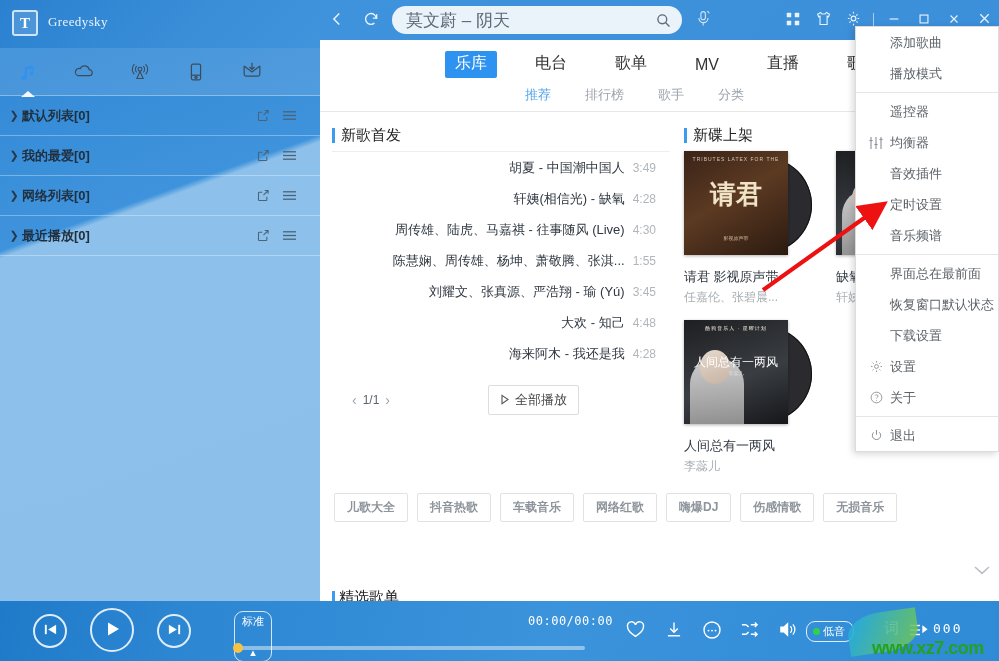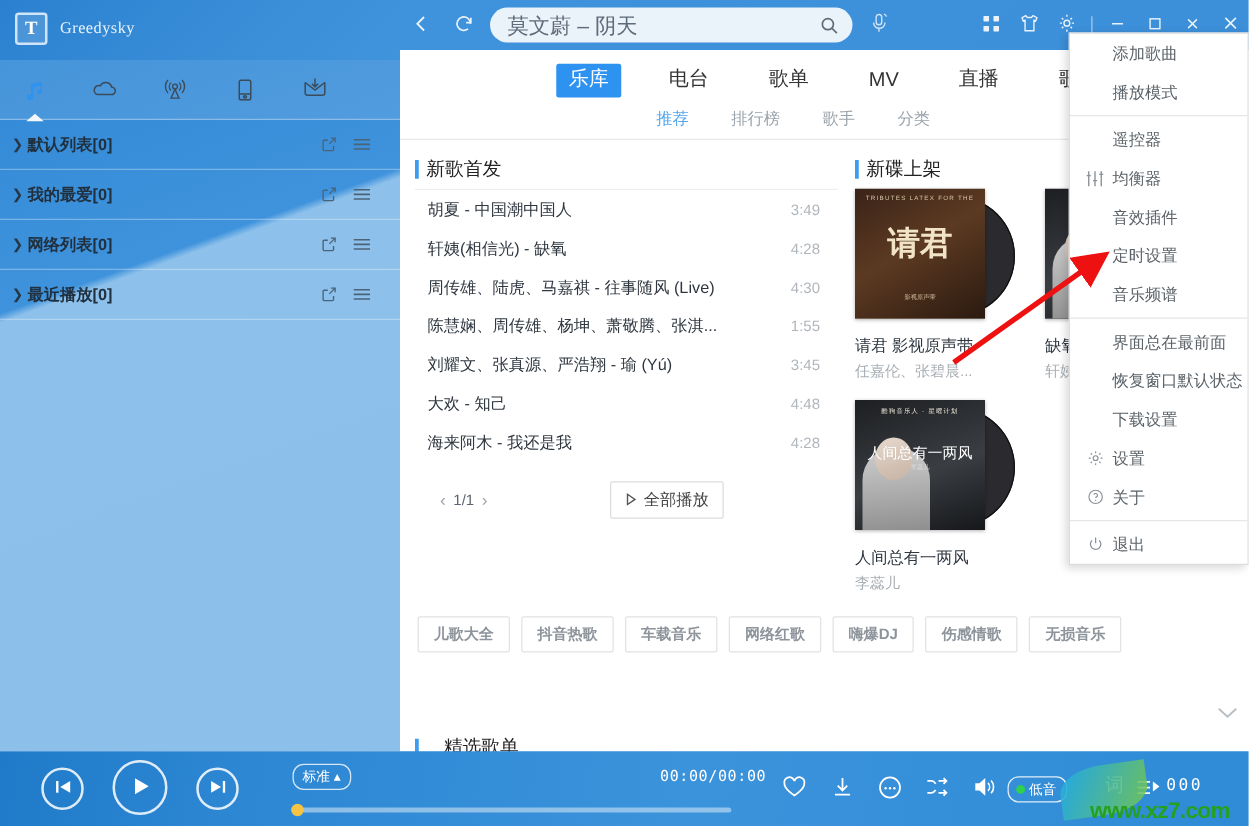--- a/index.html
+++ b/index.html
@@ -108,21 +108,21 @@
   .sec-title {
     display: flex; align-items: center; font-size: 15px; color: #222;
     padding-left: 9px; position: relative; margin-bottom: 6px;
   }
   .sec-title::before {
     content: ""; position: absolute; left: 0; top: 2px; width: 3px; height: 15px; background: #3e9cf0;
   }
   .songs { border-top: 1px solid #eee; }
   .song-row {
     height: 31px; display: flex; align-items: center; cursor: pointer;
-    padding-left: 10px; padding-right: 14px;
+    padding-left: 10px; padding-right: 14px; text-align: right;
   }
   .song-name {
     flex: 1; font-size: 13px; color: #2f3740; white-space: nowrap;
     overflow: hidden; text-overflow: ellipsis;
   }
   .song-dur { font-size: 12px; color: #b0b6bc; margin-left: 8px; }
 
   .pager { display: flex; align-items: center; padding: 16px 0 0 14px; }
   .pg-arrow { color: #9aa3ab; font-size: 14px; cursor: pointer; padding: 0 6px; }
   .pg-num { color: #5c6670; font-size: 12px; }
@@ -182,21 +182,21 @@
   .album-artist { font-size: 12px; color: #a8aeb4; white-space: nowrap; overflow: hidden; text-overflow: ellipsis; margin-top: 3px; }
 
   .tagrow { display: flex; gap: 9px; padding: 18px 0 0 14px; font-weight: bold; }
   .tag {
     border: 1px solid #e2e2e2; border-radius: 2px; padding: 5px 12px;
     font-size: 12px; color: #8d949b; cursor: pointer; white-space: nowrap; background:#fff;
   }
   .collapse-chev { position: absolute; right: 8px; top: 524px; color: #b9bec3; cursor: pointer; }
   .sec-bottom {
     position: absolute; left: 332px; top: 588px; font-size: 15px; color: #222;
-    padding-left: 23px;
+    padding-left: 7px;
   }
   .sec-bottom::before {
     content:""; position:absolute; left:0; top:3px; width:3px; height:14px; background:#3e9cf0;
   }
 
   
   .ctxmenu {
     position: absolute; left: 855px; top: 26px; width: 144px;
     background: #fff; border: 1px solid #dcdcdc;
     box-shadow: -2px 2px 7px rgba(0,0,0,0.16); z-index: 40;
@@ -221,21 +221,21 @@
   .ctrl {
     position: absolute; border: 2px solid rgba(255,255,255,0.85); border-radius: 50%;
     display: flex; align-items: center; justify-content: center; cursor: pointer;
   }
   .c-prev { left: 33px; top: 614px; width: 34px; height: 34px; }
   .c-play { left: 90px; top: 608px; width: 44px; height: 44px; }
   .c-next { left: 157px; top: 614px; width: 34px; height: 34px; }
   .quality-pill {
     position: absolute; left: 234px; top: 611px; padding: 2px 7px;
     border: 1px solid rgba(255,255,255,0.8); border-radius: 9px;
-    color: #fff; font-size: 11px; display: flex; align-items: center; gap: 3px; cursor: pointer;
+    color: #fff; font-size: 11px; display: flex; align-items: center; gap: 17px; cursor: pointer; flex-direction: column;
   }
   .seekbar {
     position: absolute; left: 233px; top: 646px; width: 352px; height: 4px;
     background: rgba(255,255,255,0.45); border-radius: 2px; cursor: pointer;
   }
   .seek-knob {
     position: absolute; left: 233px; top: 643px; width: 10px; height: 10px; border-radius: 50%;
     background: #f6c344; cursor: pointer;
   }
   .time-text {

